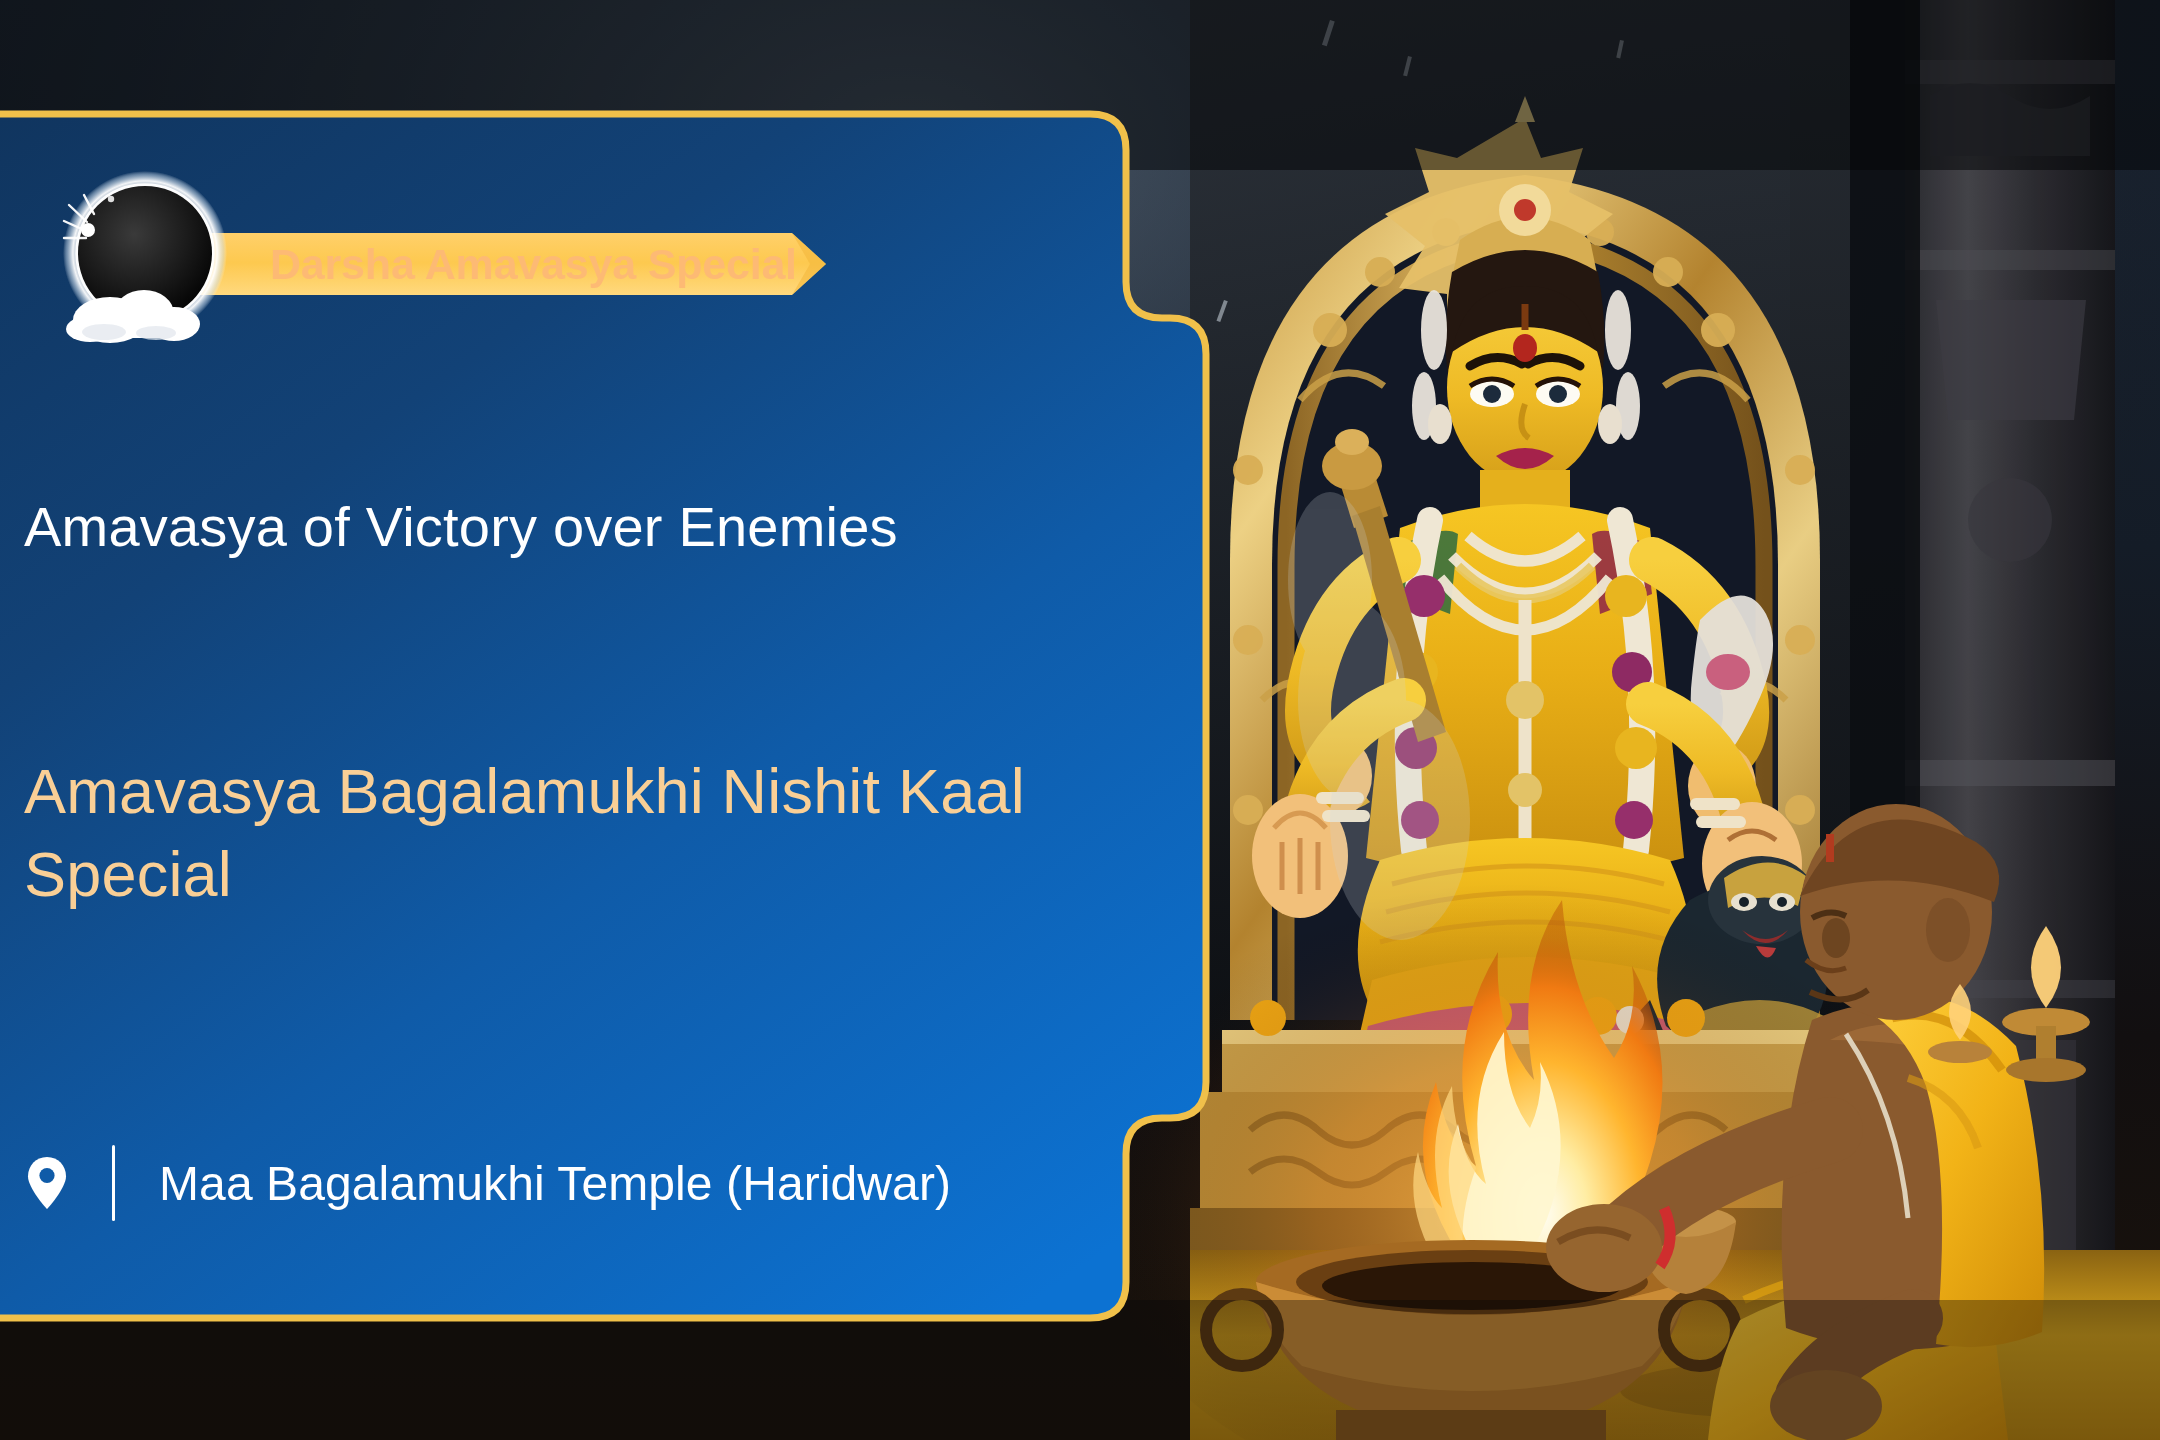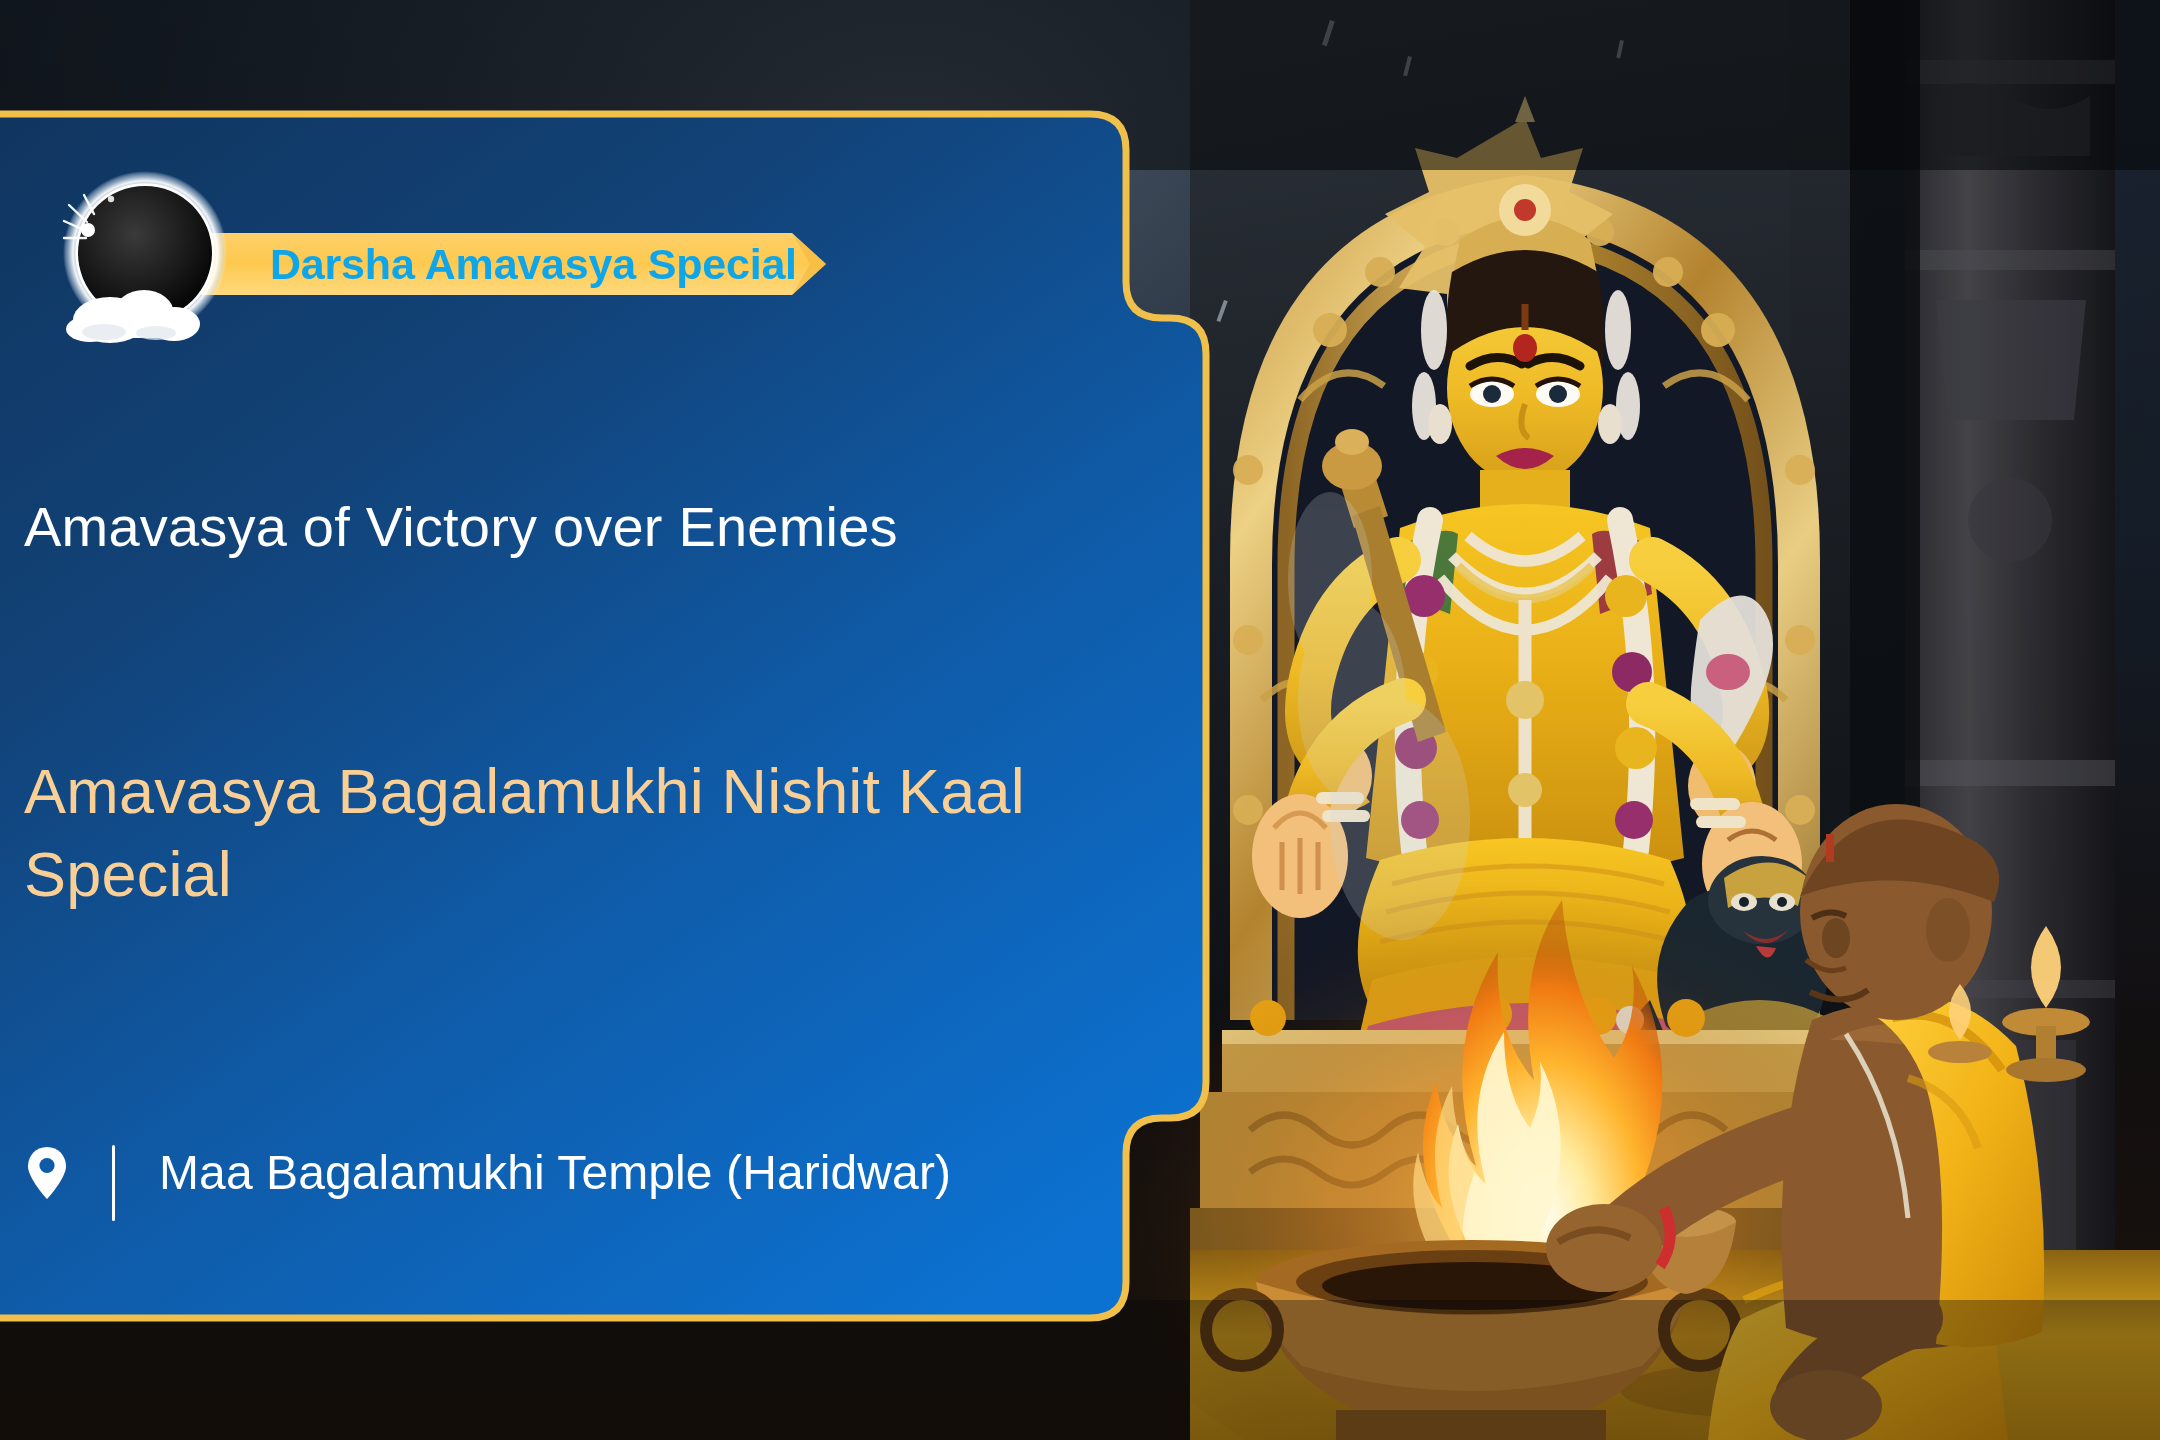--- a/index.html
+++ b/index.html
@@ -51,21 +51,21 @@
     margin-top:30px;
   }
   .badge svg { position:absolute; left:0; top:0; }
   .badge-label {
     position:relative;
     display:block;
     line-height:86px;
     padding-left:82px; padding-right:110px;
     font-size:43px;
     font-weight:bold;
-    color:#0ea5e9;
+    color:#fdba74;
     letter-spacing:-0.2px;
     white-space:nowrap;
   }
 
   
   .subhead {
     position:absolute; left:84px; top:382px;
     width:900px;
     font-size:56px;
     line-height:1.26;
@@ -81,21 +81,21 @@
     font-size:63px;
     line-height:1.32;
     font-weight:normal;
     color:#f9cf96;
     letter-spacing:0.2px;
   }
 
   
   .loc-row {
     position:absolute; left:84px; top:1035px;
-    display:flex; gap:16px;
+    display:flex; align-items:center; gap:16px;
   }
   .pin-icon { width:46px; height:56px; flex:0 0 auto; }
   .pin-icon svg { display:block; width:46px; height:56px; }
   .loc-divider {
     width:3px; height:76px;
     background:#ffffff;
     margin:0 28px 0 26px;
     flex:0 0 auto;
     border-radius:2px;
   }

